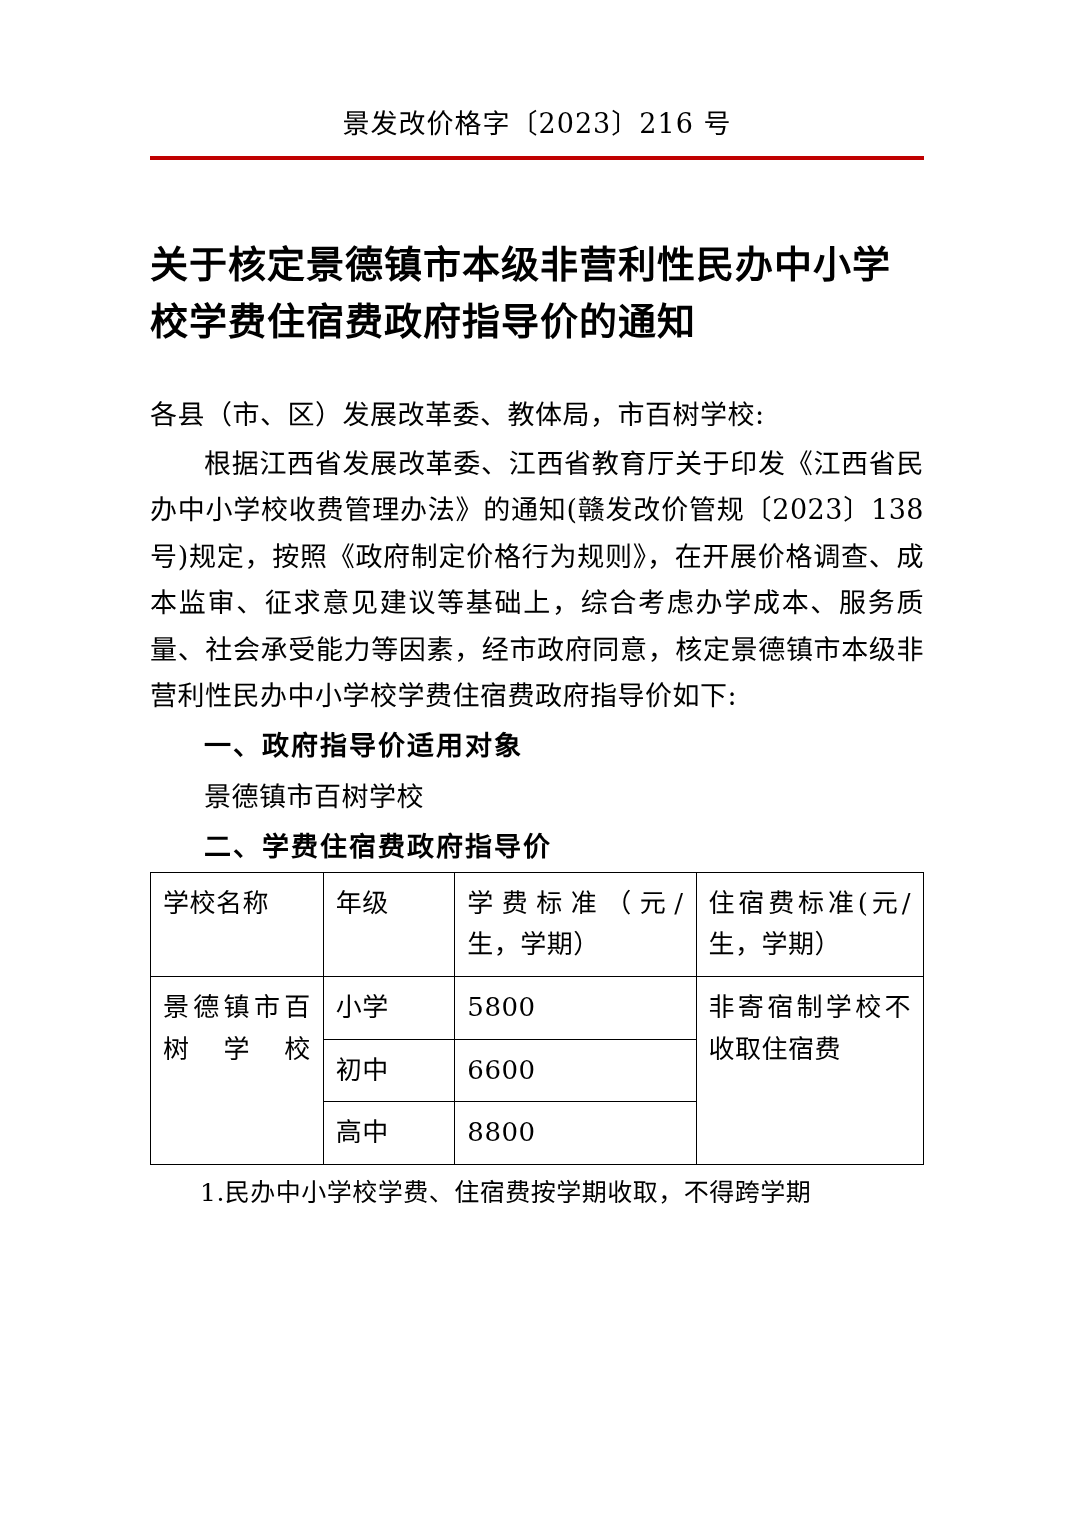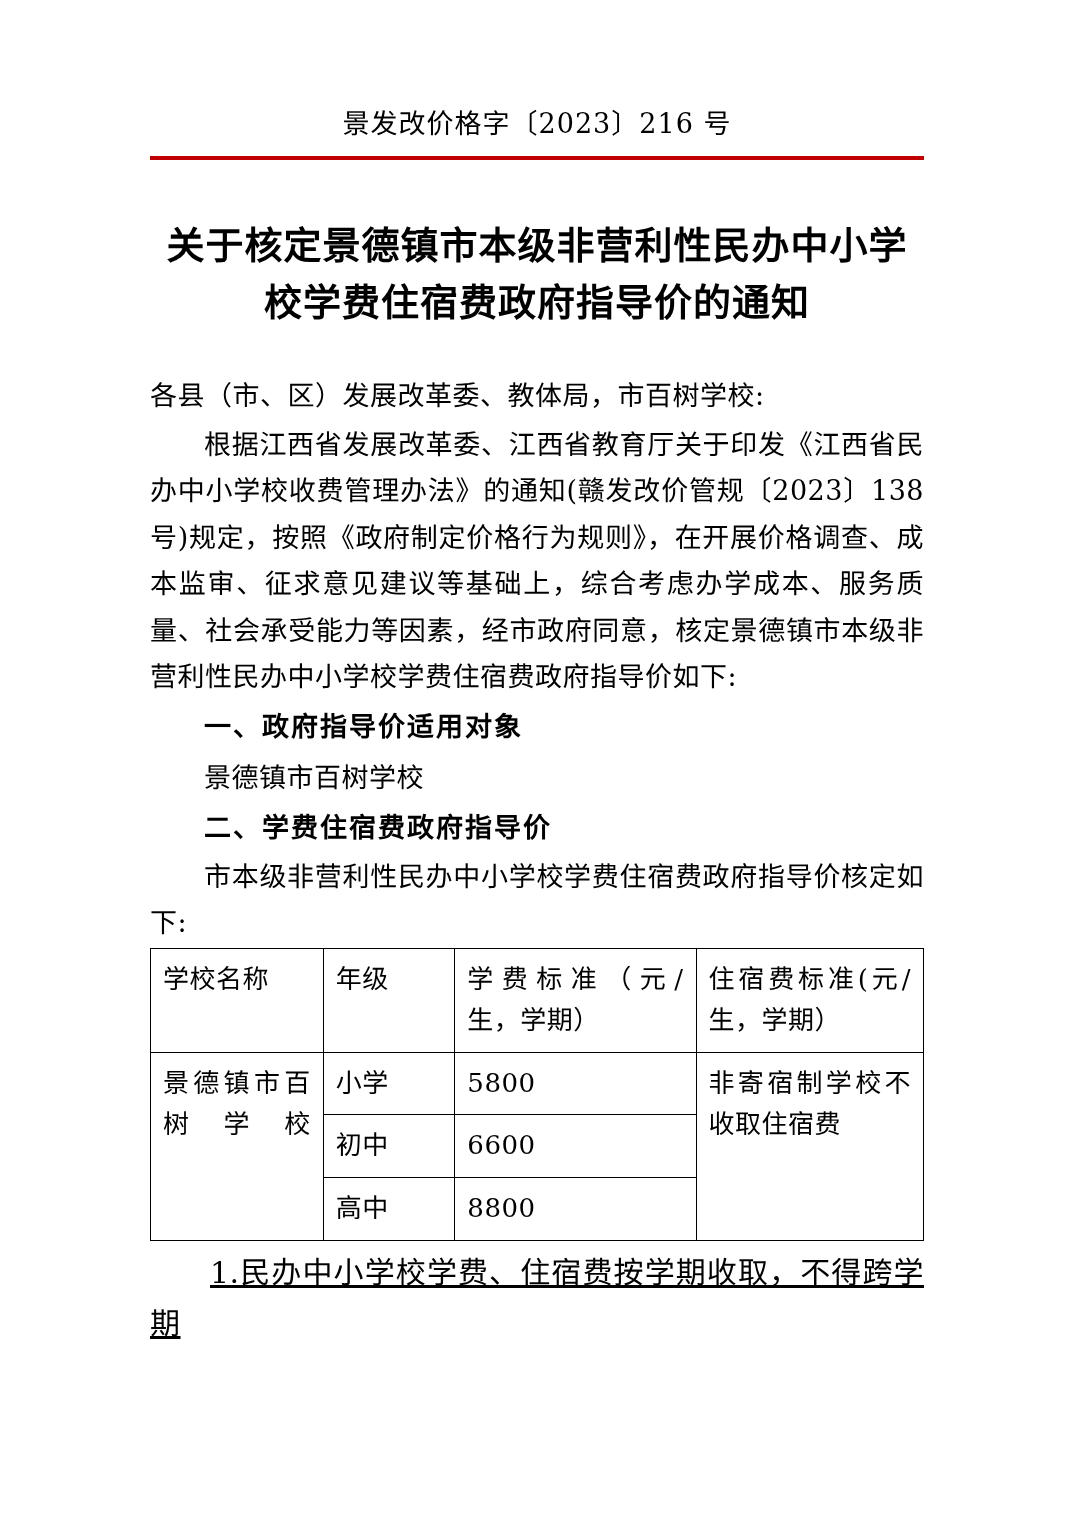--- a/index.html
+++ b/index.html
@@ -30,25 +30,25 @@
     line-height: 1.2;
     font-family: "DejaVu Serif", "Liberation Serif", serif;
   }
   .red-rule {
     border: none;
     border-top: 4px solid #c00000;
     margin: 16px 0 0 0;
     width: 100%;
   }
   .doc-title {
-    text-align: center;
+    text-align: left;
     font-size: 38px;
     font-weight: bold;
     line-height: 1.5;
-    margin-top: 57px;
+    margin-top: 76px;
     letter-spacing: 1px;
     font-family: "DejaVu Serif", "Liberation Serif", serif;
   }
   .body-block {
     margin-top: 42px;
     font-size: 27px;
     line-height: 1.72;
     letter-spacing: 0.5px;
     text-align: justify;
   }
@@ -87,23 +87,22 @@
   .col-grade { width: 16%; }
   .col-tuition { width: 32%; }
   .col-board { width: 30%; }
   .name-cell {
     text-align: justify;
     text-align-last: justify;
   }
   .tail-line {
     text-indent: 2em;
     margin-top: 6px;
-    font-size: 30px;
+    font-size: 25px;
     line-height: 1.72;
-    text-decoration: underline;
   }
 </style>
 </head>
 <body>
 
 <div class="page">
 
   <div class="doc-number">景发改价格字〔2023〕216 号</div>
 
   <hr class="red-rule">
@@ -116,21 +115,20 @@
   <div class="body-block">
 
     <div class="salutation">各县（市、区）发展改革委、教体局，市百树学校:</div>
 
     <div class="para">根据江西省发展改革委、江西省教育厅关于印发《江西省民办中小学校收费管理办法》的通知(赣发改价管规〔2023〕138 号)规定，按照《政府制定价格行为规则》，在开展价格调查、成本监审、征求意见建议等基础上，综合考虑办学成本、服务质量、社会承受能力等因素，经市政府同意，核定景德镇市本级非营利性民办中小学校学费住宿费政府指导价如下:</div>
 
     <div class="heading">一、政府指导价适用对象</div>
     <div class="sub-line">景德镇市百树学校</div>
 
     <div class="heading">二、学费住宿费政府指导价</div>
-    <div class="para">市本级非营利性民办中小学校学费住宿费政府指导价核定如下:</div>
 
     <table class="tbl">
       <tbody>
         <tr>
           <td class="col-name">学校名称</td>
           <td class="col-grade">年级</td>
           <td class="col-tuition">学费标准（元/生，学期）</td>
           <td class="col-board">住宿费标准(元/生，学期）</td>
         </tr>
         <tr>

